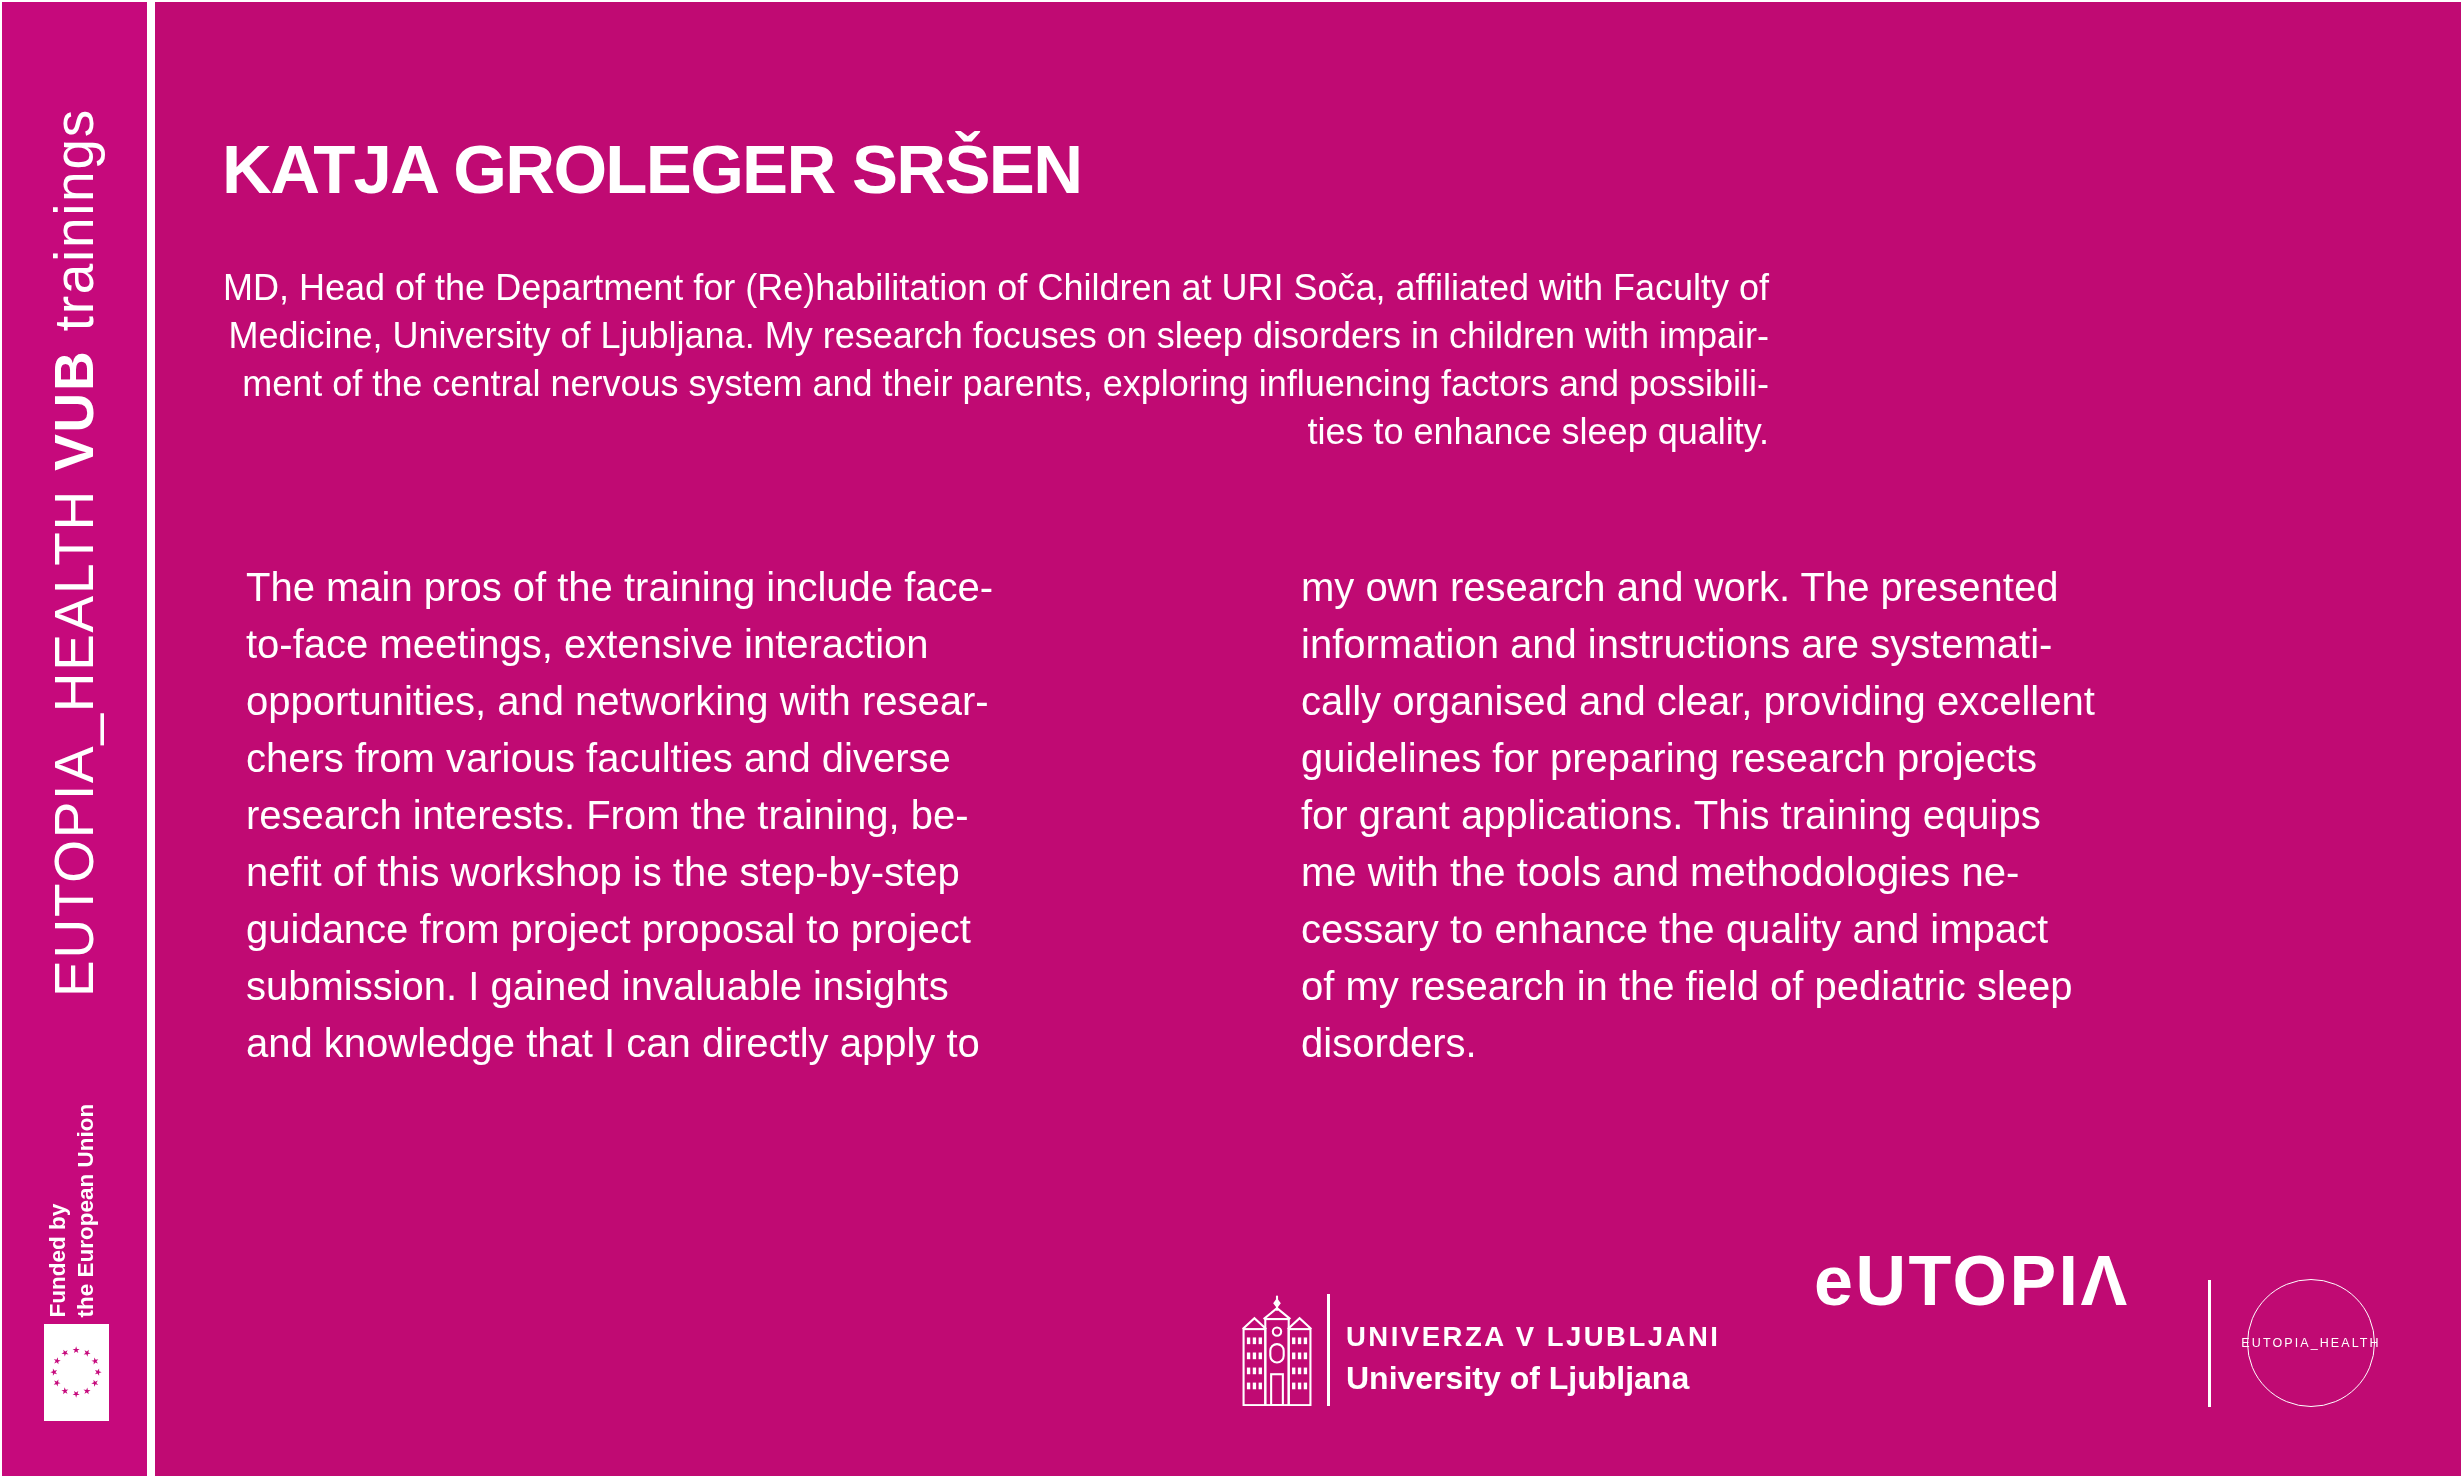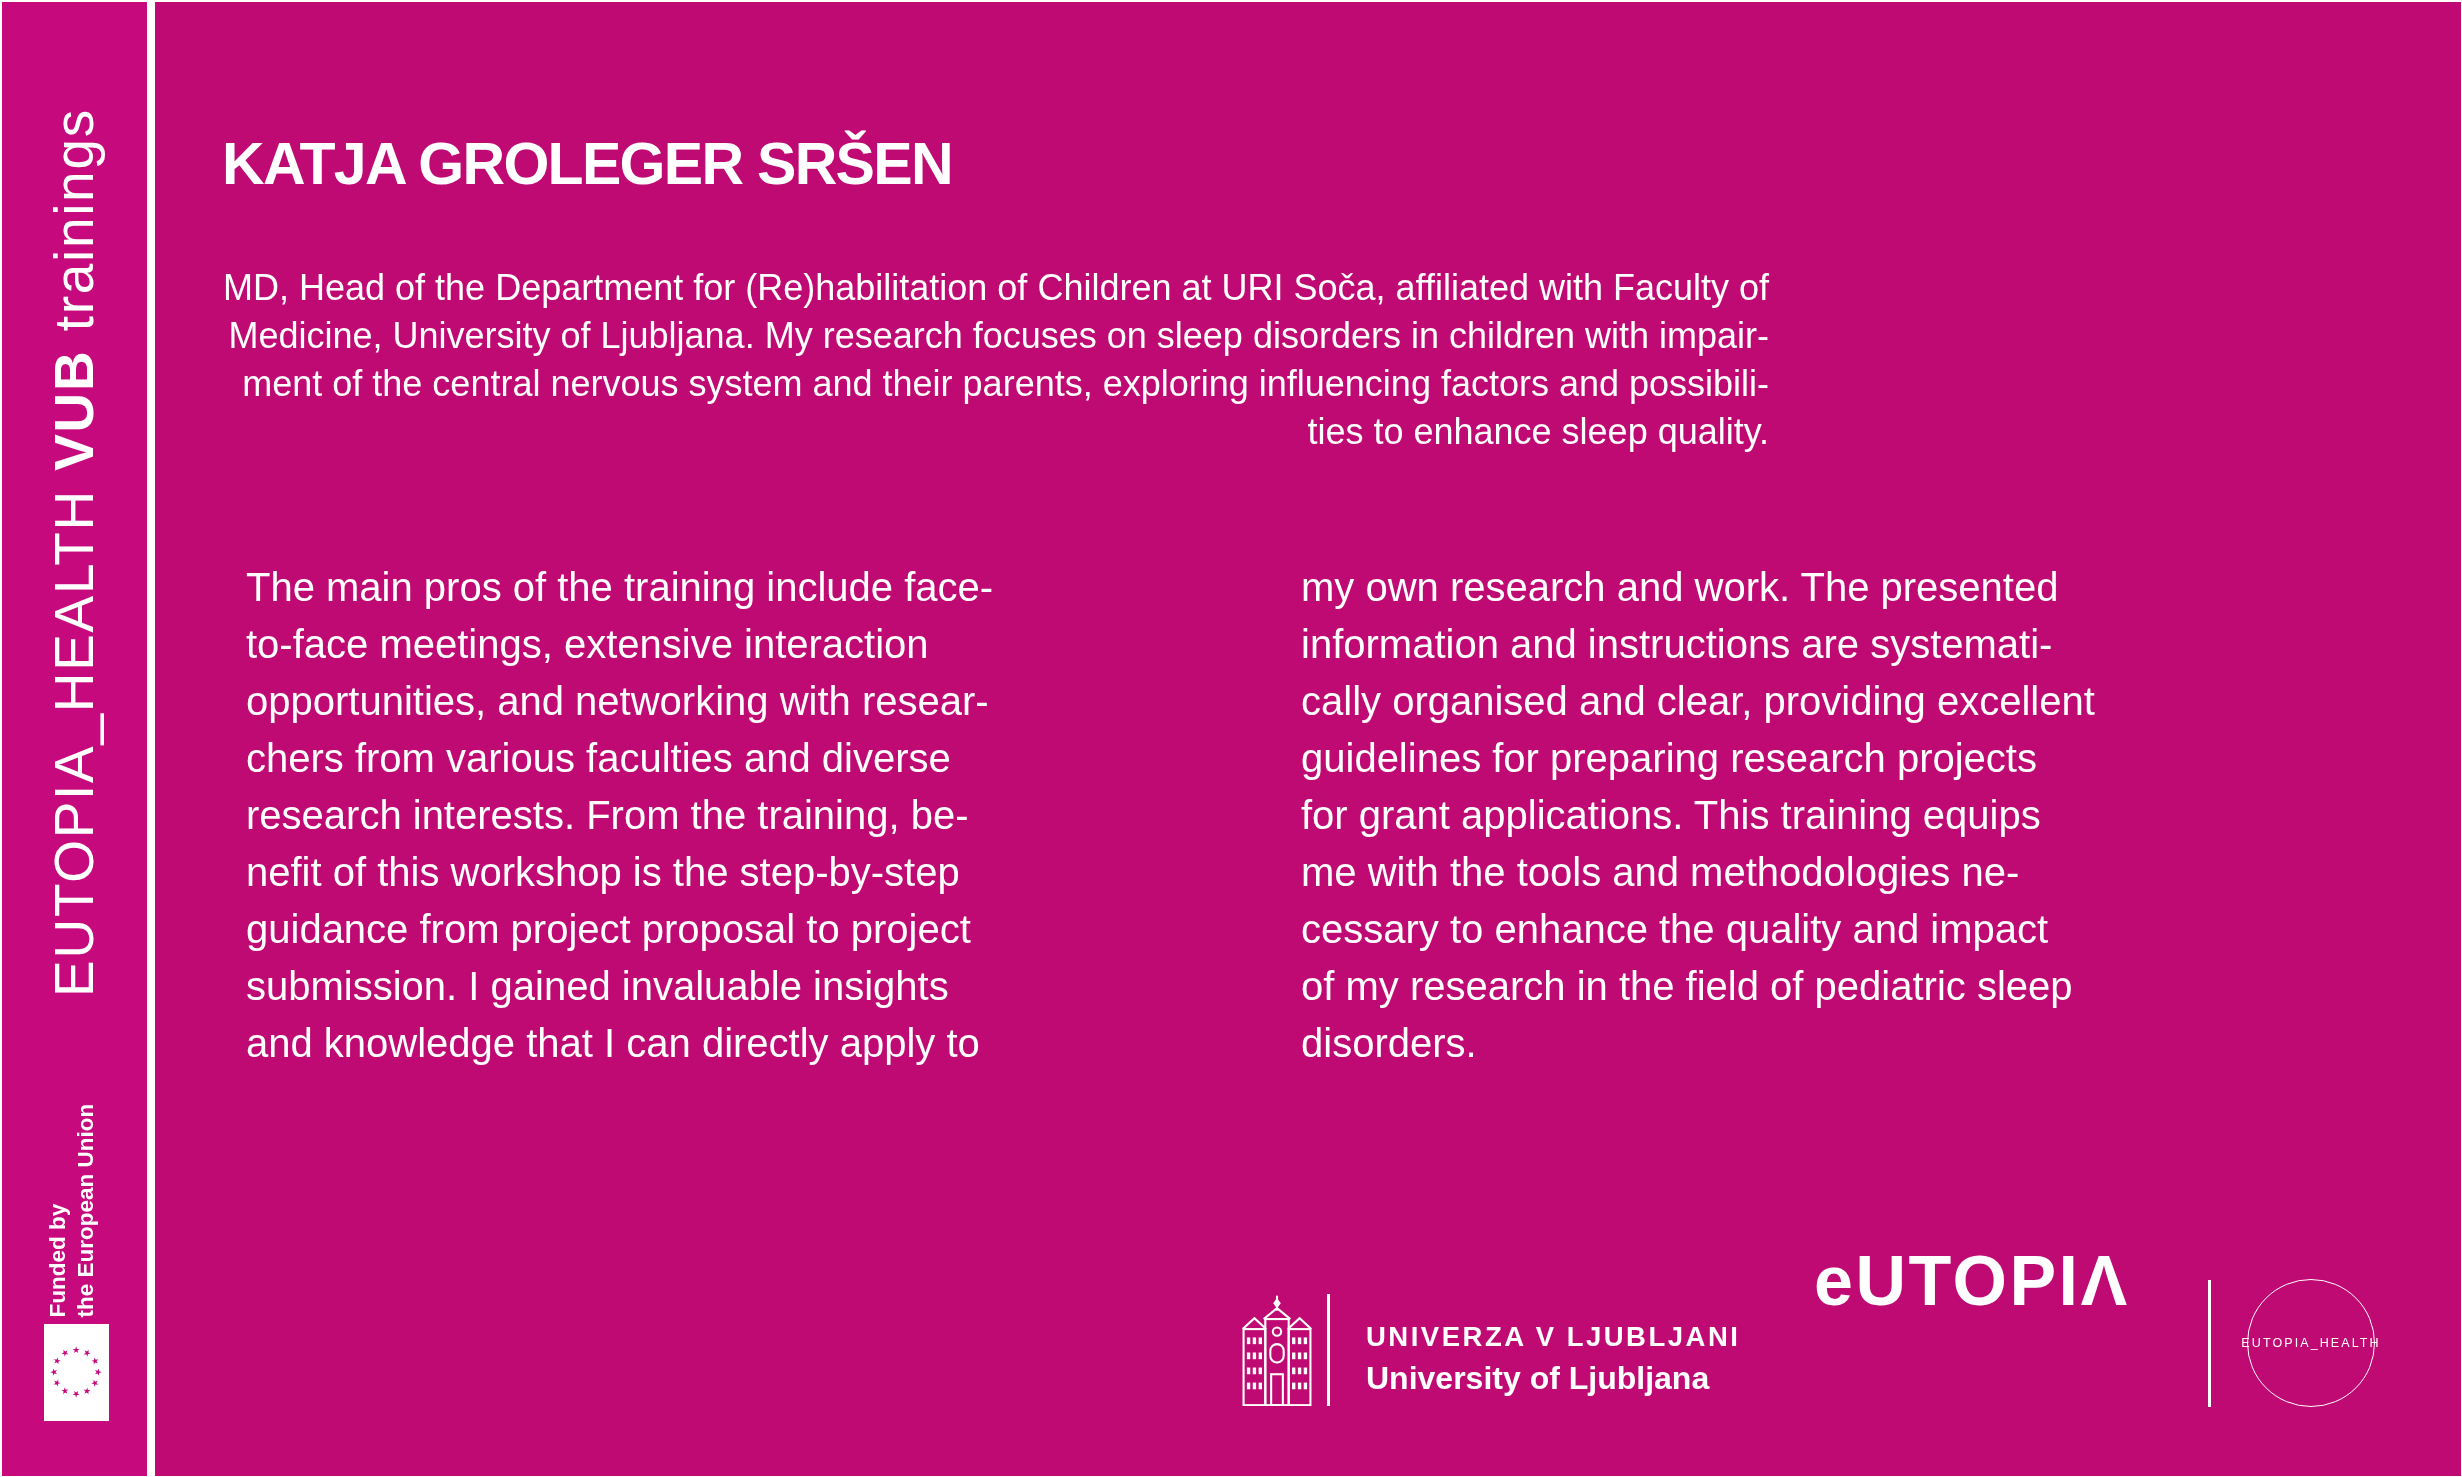--- a/index.html
+++ b/index.html
@@ -32,32 +32,32 @@
   .eu-star:nth-child(5){transform:rotate(120deg) translateY(-22px);}
   .eu-star:nth-child(6){transform:rotate(150deg) translateY(-22px);}
   .eu-star:nth-child(7){transform:rotate(180deg) translateY(-22px);}
   .eu-star:nth-child(8){transform:rotate(210deg) translateY(-22px);}
   .eu-star:nth-child(9){transform:rotate(240deg) translateY(-22px);}
   .eu-star:nth-child(10){transform:rotate(270deg) translateY(-22px);}
   .eu-star:nth-child(11){transform:rotate(300deg) translateY(-22px);}
   .eu-star:nth-child(12){transform:rotate(330deg) translateY(-22px);}
 
   
-  .title{position:absolute;left:67px;top:133px;font-size:59px;font-weight:800;
+  .title{position:absolute;left:67px;top:133px;font-size:69px;font-weight:800;
       letter-spacing:-1.7px;line-height:1;white-space:pre;}
   .bio{position:absolute;left:68px;top:262px;font-size:36px;font-weight:300;
       line-height:48px;white-space:pre;text-align:right;}
   .col{position:absolute;top:557px;font-size:40px;font-weight:300;line-height:57px;white-space:pre;}
   .col-left{left:91px;}
   .col-right{left:1146px;}
 
   
   .ul-building{position:absolute;left:1086px;top:1292px;width:72px;height:112px;}
   .ul-divider{position:absolute;left:1172px;top:1292px;width:2.5px;height:112px;background:#ffffff;}
-  .ul-names{position:absolute;left:1191px;top:1319px;margin-left:20px;}
+  .ul-names{position:absolute;left:1191px;top:1319px;}
   .ul-name-sl{font-size:27.5px;font-weight:bold;letter-spacing:2.5px;white-space:nowrap;}
   .ul-name-en{font-size:32px;font-weight:bold;margin-top:7.5px;white-space:nowrap;}
   .eutopia-wordmark{position:absolute;left:1659px;top:1244px;font-size:70px;font-weight:700;
       letter-spacing:2.5px;line-height:70px;white-space:nowrap;}
   .footer-divider{position:absolute;left:2053px;top:1278px;width:2.5px;height:127px;background:#ffffff;}
   .health-badge{position:absolute;left:2092px;top:1277px;width:128px;height:128px;
       border:1.7px solid #ffffff;border-radius:50%;box-sizing:border-box;
       display:flex;align-items:center;justify-content:center;}
   .health-badge-label{font-size:12.5px;font-weight:500;letter-spacing:2.1px;white-space:nowrap;}
 </style>

